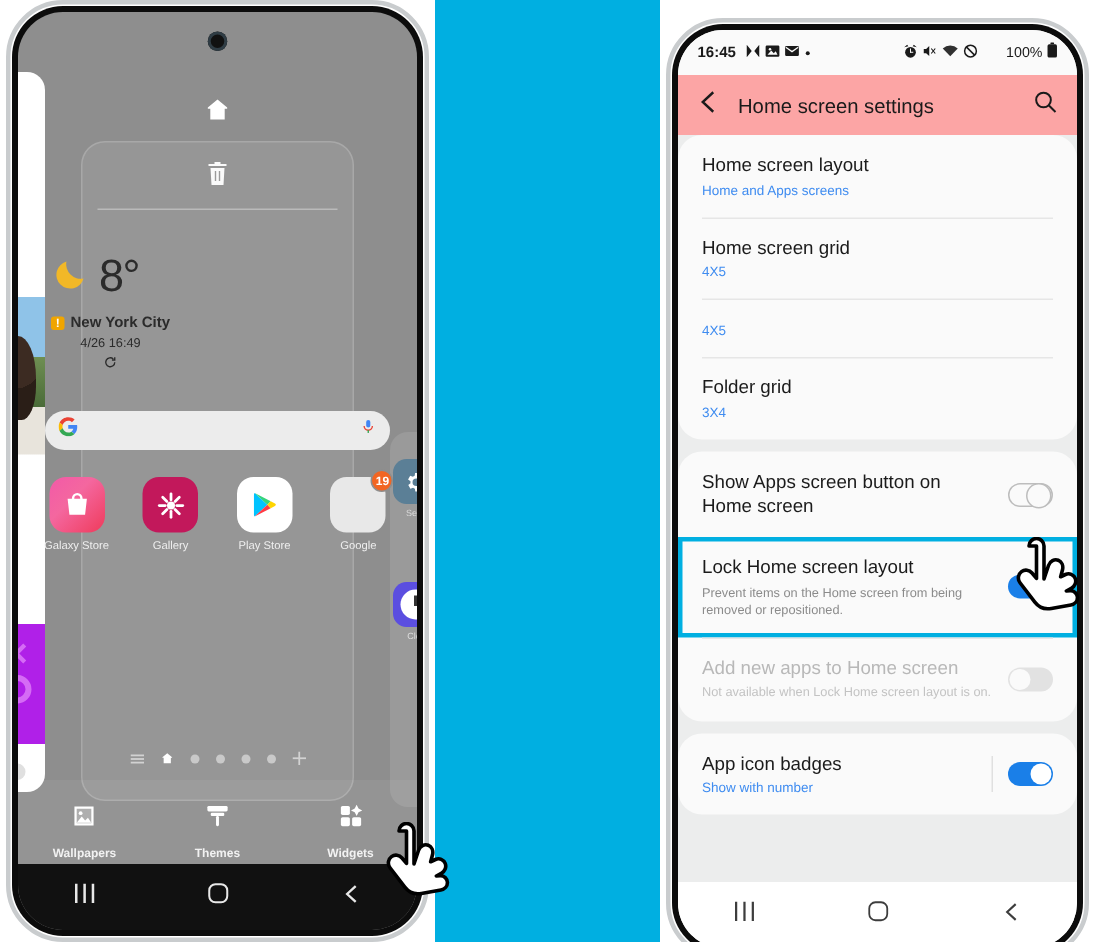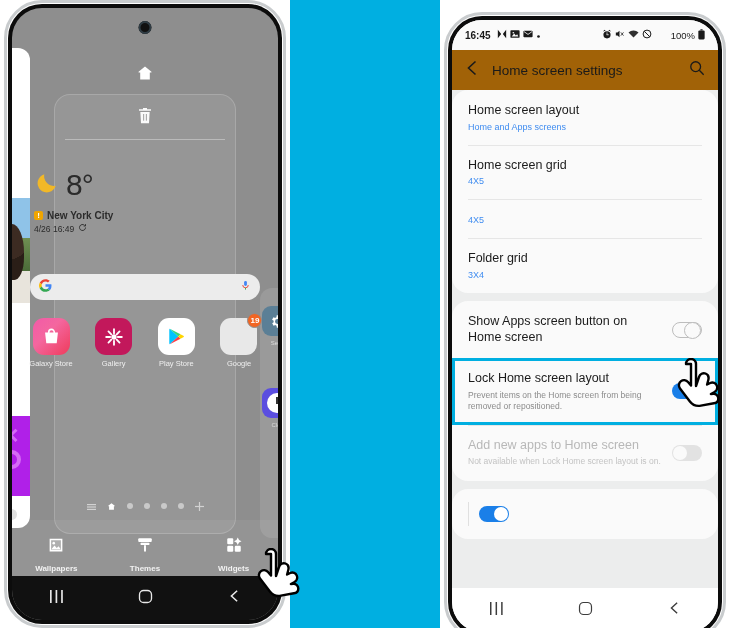--- a/index.html
+++ b/index.html
@@ -98,21 +98,21 @@
   }
   .trash-icon { position: absolute; left: 50%; transform: translateX(-50%); top: 12px; }
   .trash-sep { position: absolute; left: 10px; right: 10px; top: 44px; height: 1px; background: rgba(255,255,255,0.35); }
 
   .weather {
     position: absolute; left: 22px; top: 160px; color: #fff;
   }
   .weather-row { display: flex; align-items: center; gap: 6px; }
   .weather-temp { font-size: 30px; color: #2b2b2b; font-weight: 400; letter-spacing: -1px; }
   .weather-city { display: flex; align-items: center; gap: 4px; margin-top: 8px; font-size: 10px; color: #2b2b2b; font-weight: 700; }
-  .weather-time { margin-top: 2px; font-size: 8.5px; color: #2b2b2b; display: flex; align-items: center; gap: 4px; }
+  .weather-time { margin-top: 2px; font-size: 8.5px; color: #2b2b2b; display: flex; align-items: center; gap: 4px; flex-direction: column; }
   .sev-dot { width: 9px; height: 9px; border-radius: 2px; background: #f0a500; color:#fff; font-size:8px; line-height:9px; text-align:center; font-weight:700;}
 
   .searchbar {
     position: absolute; left: 18px; right: 18px; top: 266px; height: 26px;
     background: #ececec; border-radius: 14px; display: flex; align-items: center;
     padding: 0 9px; justify-content: space-between;
   }
 
   .apps-row {
     position: absolute; left: 14px; right: 14px; top: 310px;
@@ -165,21 +165,21 @@
   #phone-right { left: 448px; top: 16px; width: 274px; height: 620px; }
   .settings-screen { position: absolute; inset: 0; background: #eceded; }
   .statusbar {
     height: 30px; display: flex; align-items: center; justify-content: space-between;
     padding: 0 13px; font-size: 9.5px; color: #1a1a1a; background: #fafafa;
   }
   .sb-left, .sb-right { display: flex; align-items: center; gap: 3px; }
   .sb-time { font-weight: 600; font-size: 10px; margin-right: 3px; }
   .appbar {
     height: 40px; display: flex; align-items: center; gap: 12px;
-    padding: 0 13px; background: #a16207;
+    padding: 0 13px; background: #fca5a5;
   }
   .appbar-title { font-size: 13.5px; color: #1a1a1a; flex: 1; }
 
   .list-scroll { position: absolute; left: 0; right: 0; top: 70px; bottom: 44px; overflow: hidden; background: #eceded; }
   .card { background: #fafafa; border-radius: 16px; margin: 0 0 8px 0; }
   .row {
     position: relative; display: flex; align-items: center; justify-content: space-between;
     padding: 13px 16px 13px 16px; gap: 10px;
   }
   .row + .row::before {
@@ -590,20 +590,24 @@
                 <div class="row-title">Add new apps to Home screen</div>
                 <div class="row-sub-gray">Not available when Lock Home screen layout is on.</div>
               </div>
               <span class="toggle off-dim"></span>
             </div>
 
           </div>
 
           <div class="card">
             <div class="row">
+              <div class="row-text">
+                <div class="row-title">App icon badges</div>
+                <div class="row-sub-blue">Show with number</div>
+              </div>
               <span class="tog-wrap">
                 <span class="tog-div"></span>
                 <span class="toggle on"></span>
               </span>
             </div>
 
           </div>
 
         </div>
 

